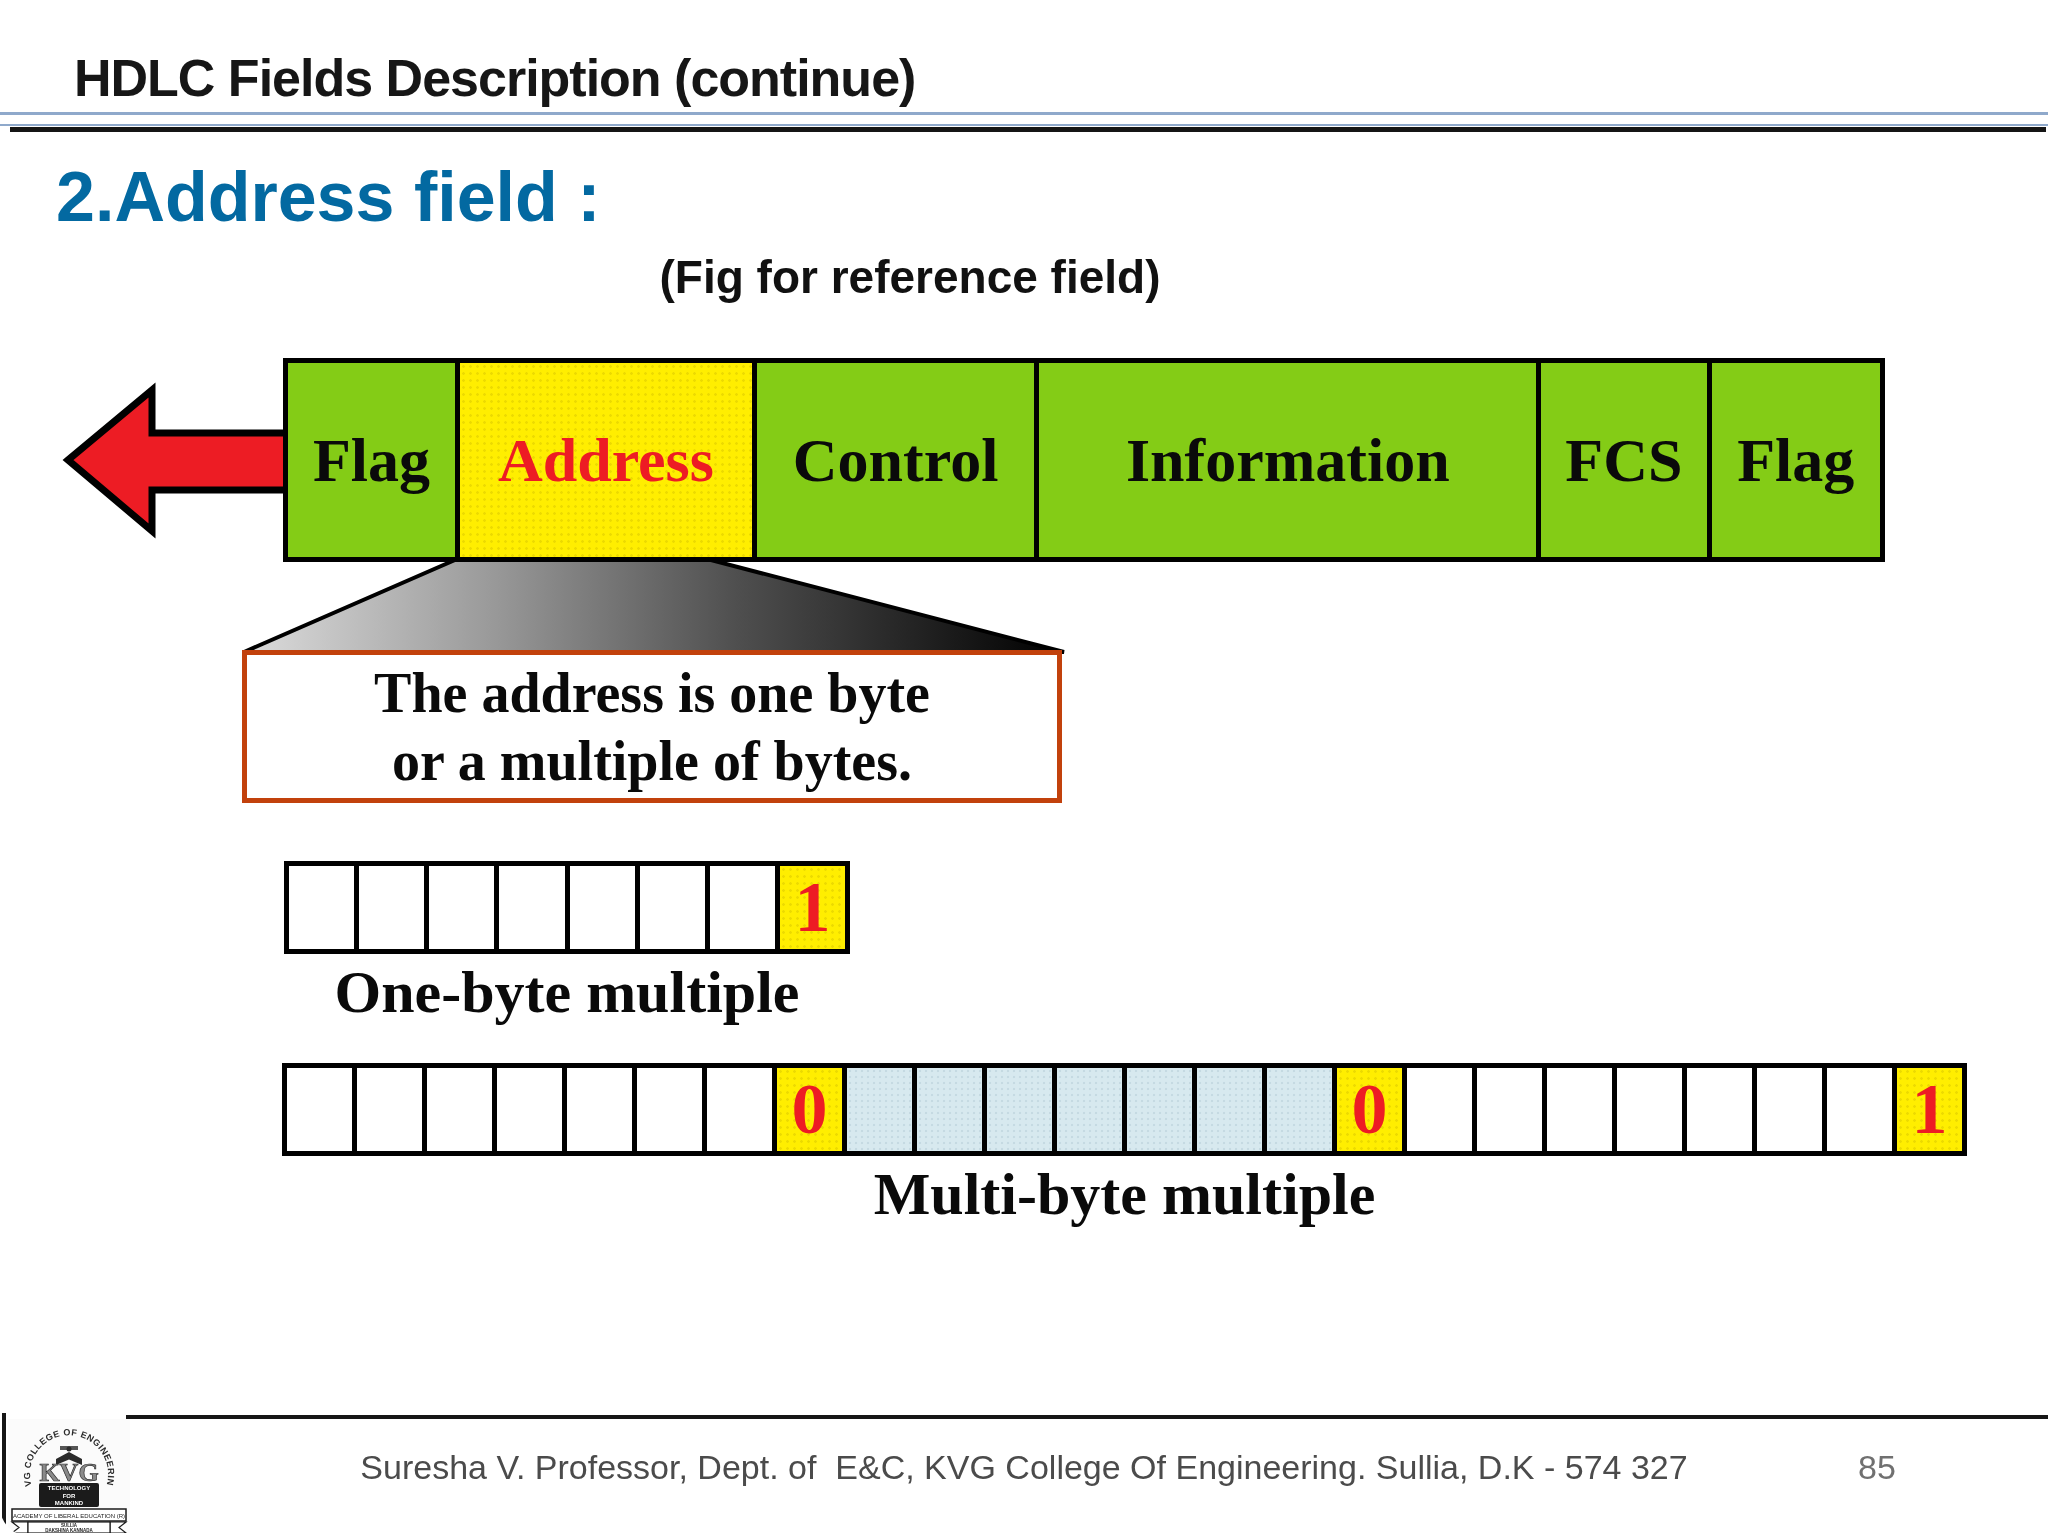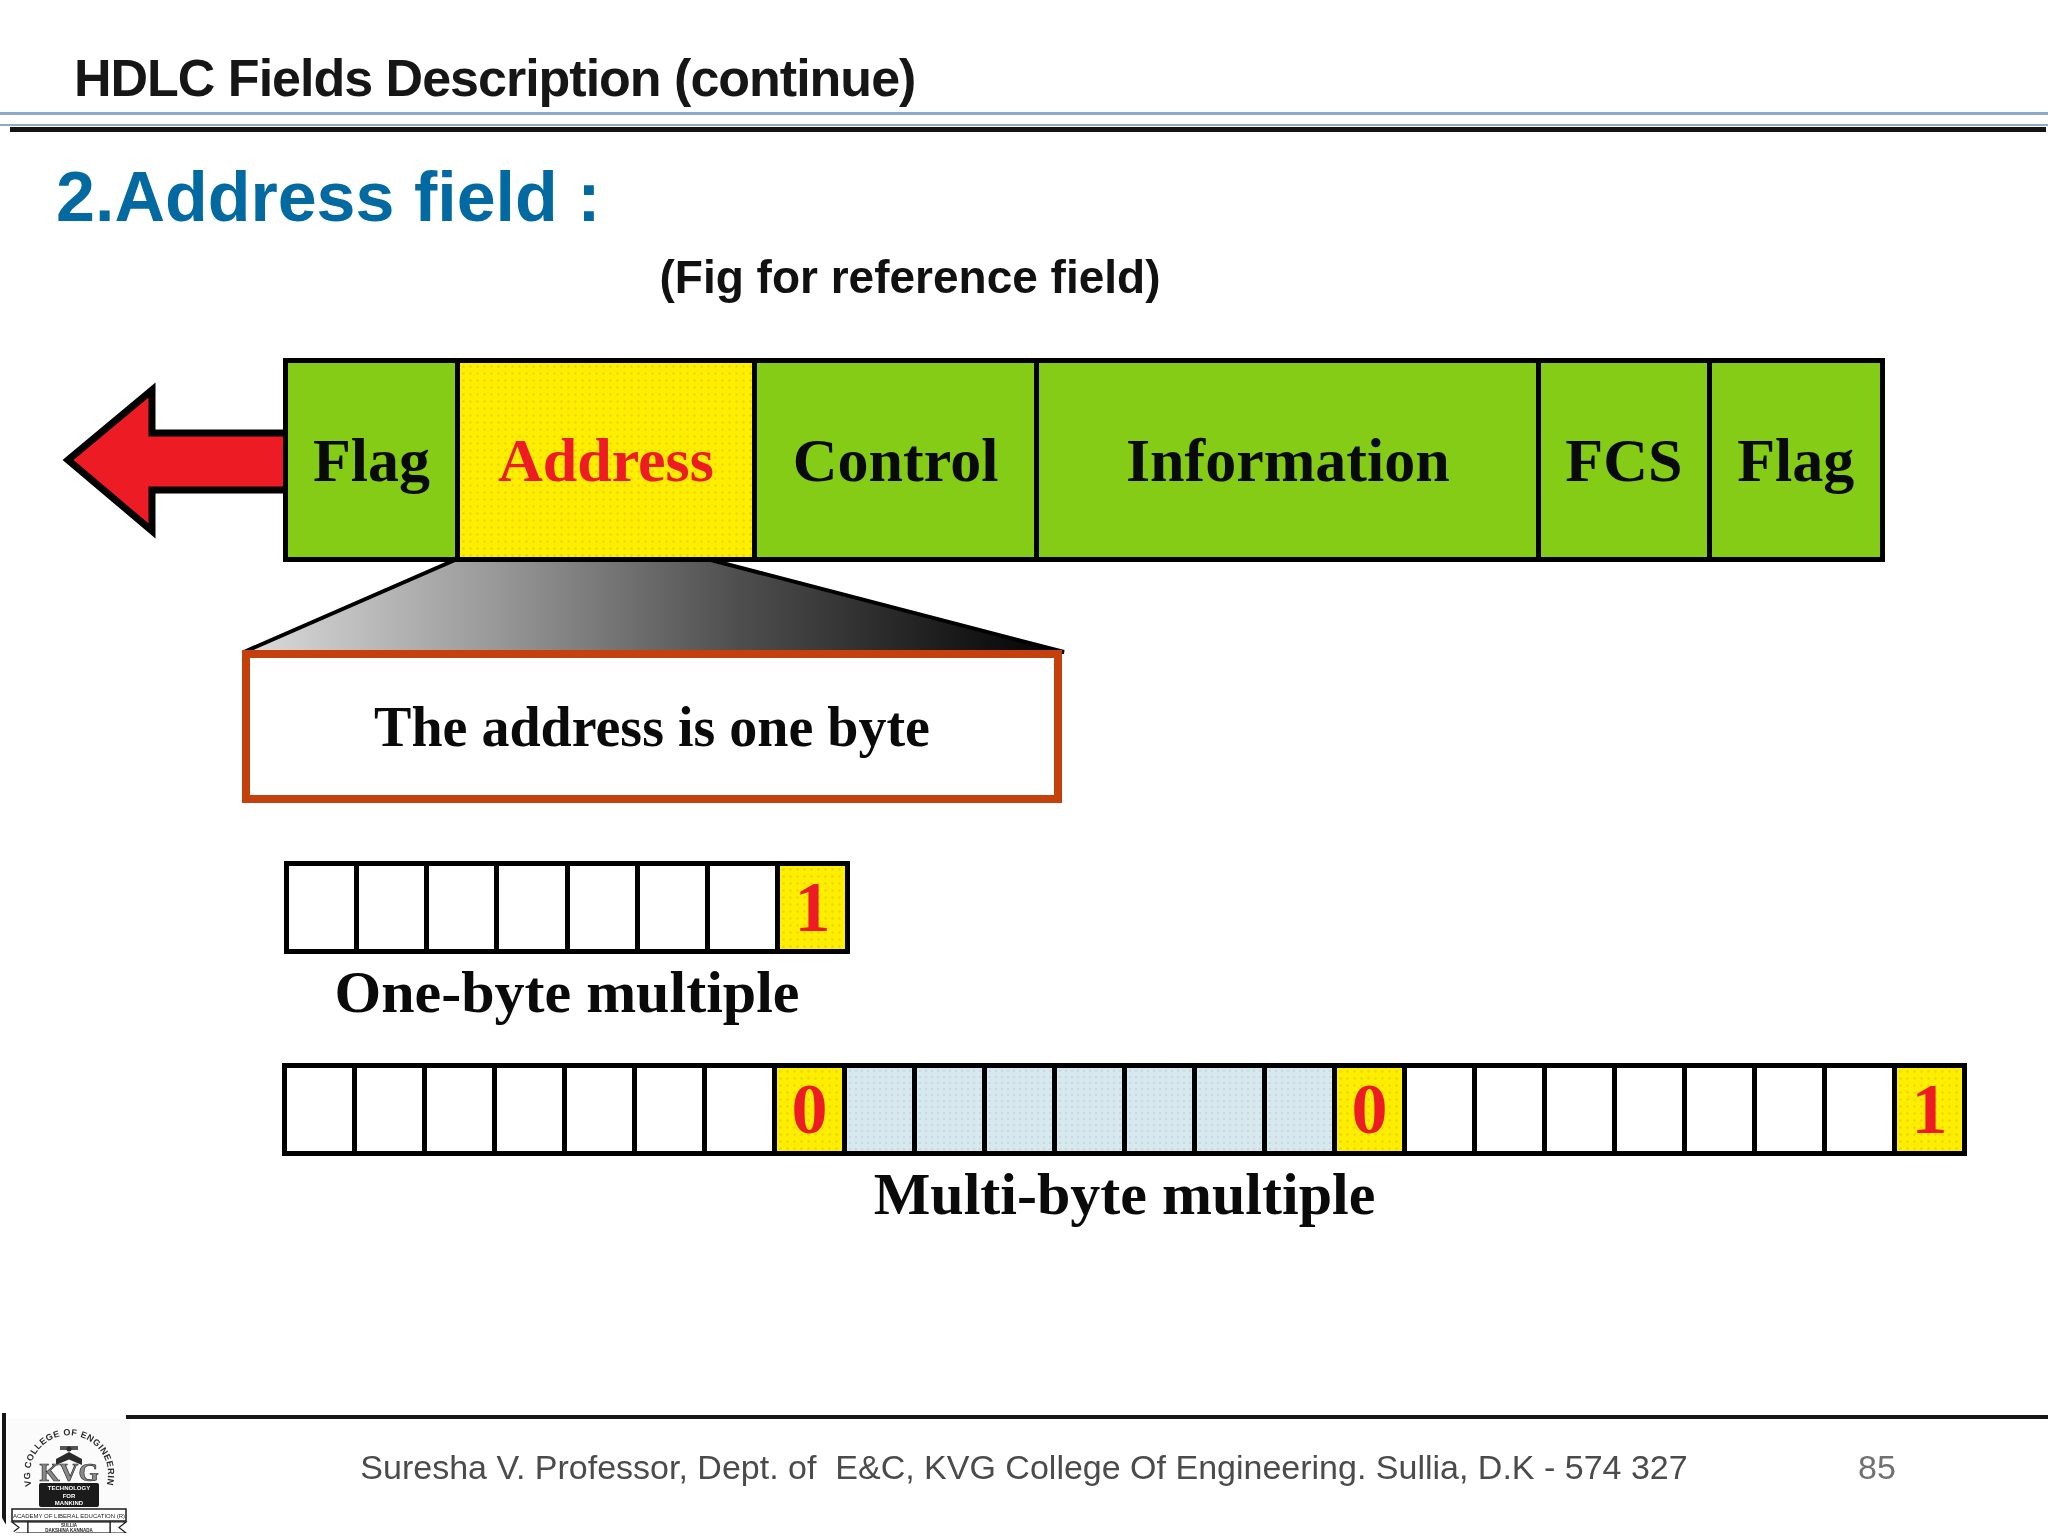--- a/index.html
+++ b/index.html
@@ -45,21 +45,21 @@
     background-image:radial-gradient(circle, rgba(120,100,0,0.14) 1px, transparent 1.6px);
     background-size:7px 7px;
     color:#ED1C24;
   }
   
   .arrow-svg{position:absolute;left:60px;top:382px;}
   .funnel-svg{position:absolute;left:238px;top:558px;}
   
   .callout{
     position:absolute;left:242px;top:650px;width:820px;height:153px;
-    border:8px solid #c2410c;box-sizing:border-box;background:#fff;
+    border:5px solid #c2410c;box-sizing:border-box;background:#fff;
     display:flex;flex-direction:column;align-items:center;justify-content:center;
     font-family:"Liberation Serif",serif;font-weight:bold;font-size:56px;color:#0a0a0a;
     line-height:68px;
   }
   
   .bit-row{
     position:absolute;display:flex;border:5px solid #000;box-sizing:border-box;background:#fff;
   }
   .bit-row .cell{
     flex:1;border-left:5px solid #000;box-sizing:border-box;background:#fff;
@@ -131,20 +131,21 @@
         <stop offset="0.6" stop-color="#4f4f4f"></stop>
         <stop offset="0.85" stop-color="#1d1d1d"></stop>
         <stop offset="1" stop-color="#000000"></stop>
       </linearGradient>
     </defs>
     <polygon points="217,2 473,2 826,94 6,94" fill="url(#fade)" stroke="#000" stroke-width="4"></polygon>
   </svg>
 
   <div class="callout">
     <div>The address is one byte</div>
+    <div>or a multiple of bytes.</div>
   </div>
 
   <div class="bit-row row-one">
     <div class="cell"></div>
     <div class="cell"></div>
     <div class="cell"></div>
     <div class="cell"></div>
     <div class="cell"></div>
     <div class="cell"></div>
     <div class="cell"></div>

